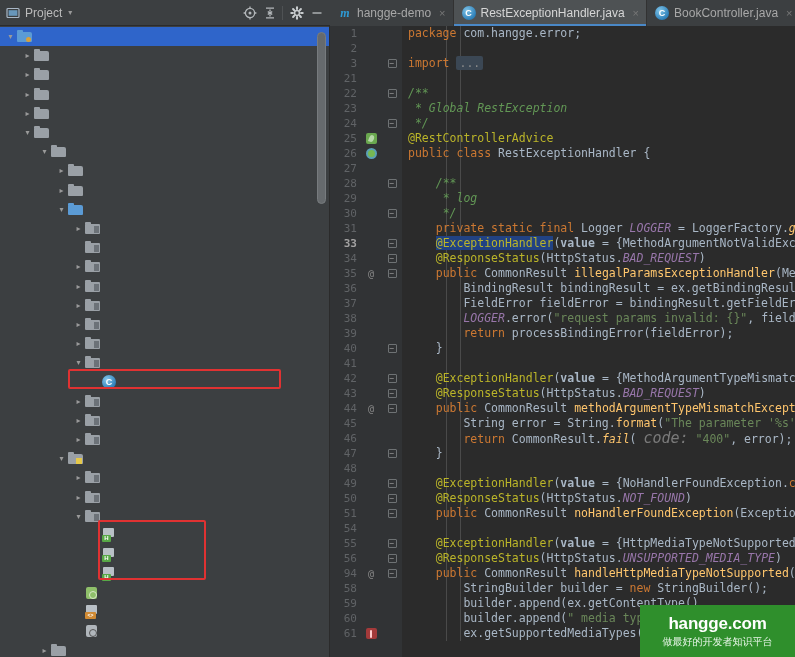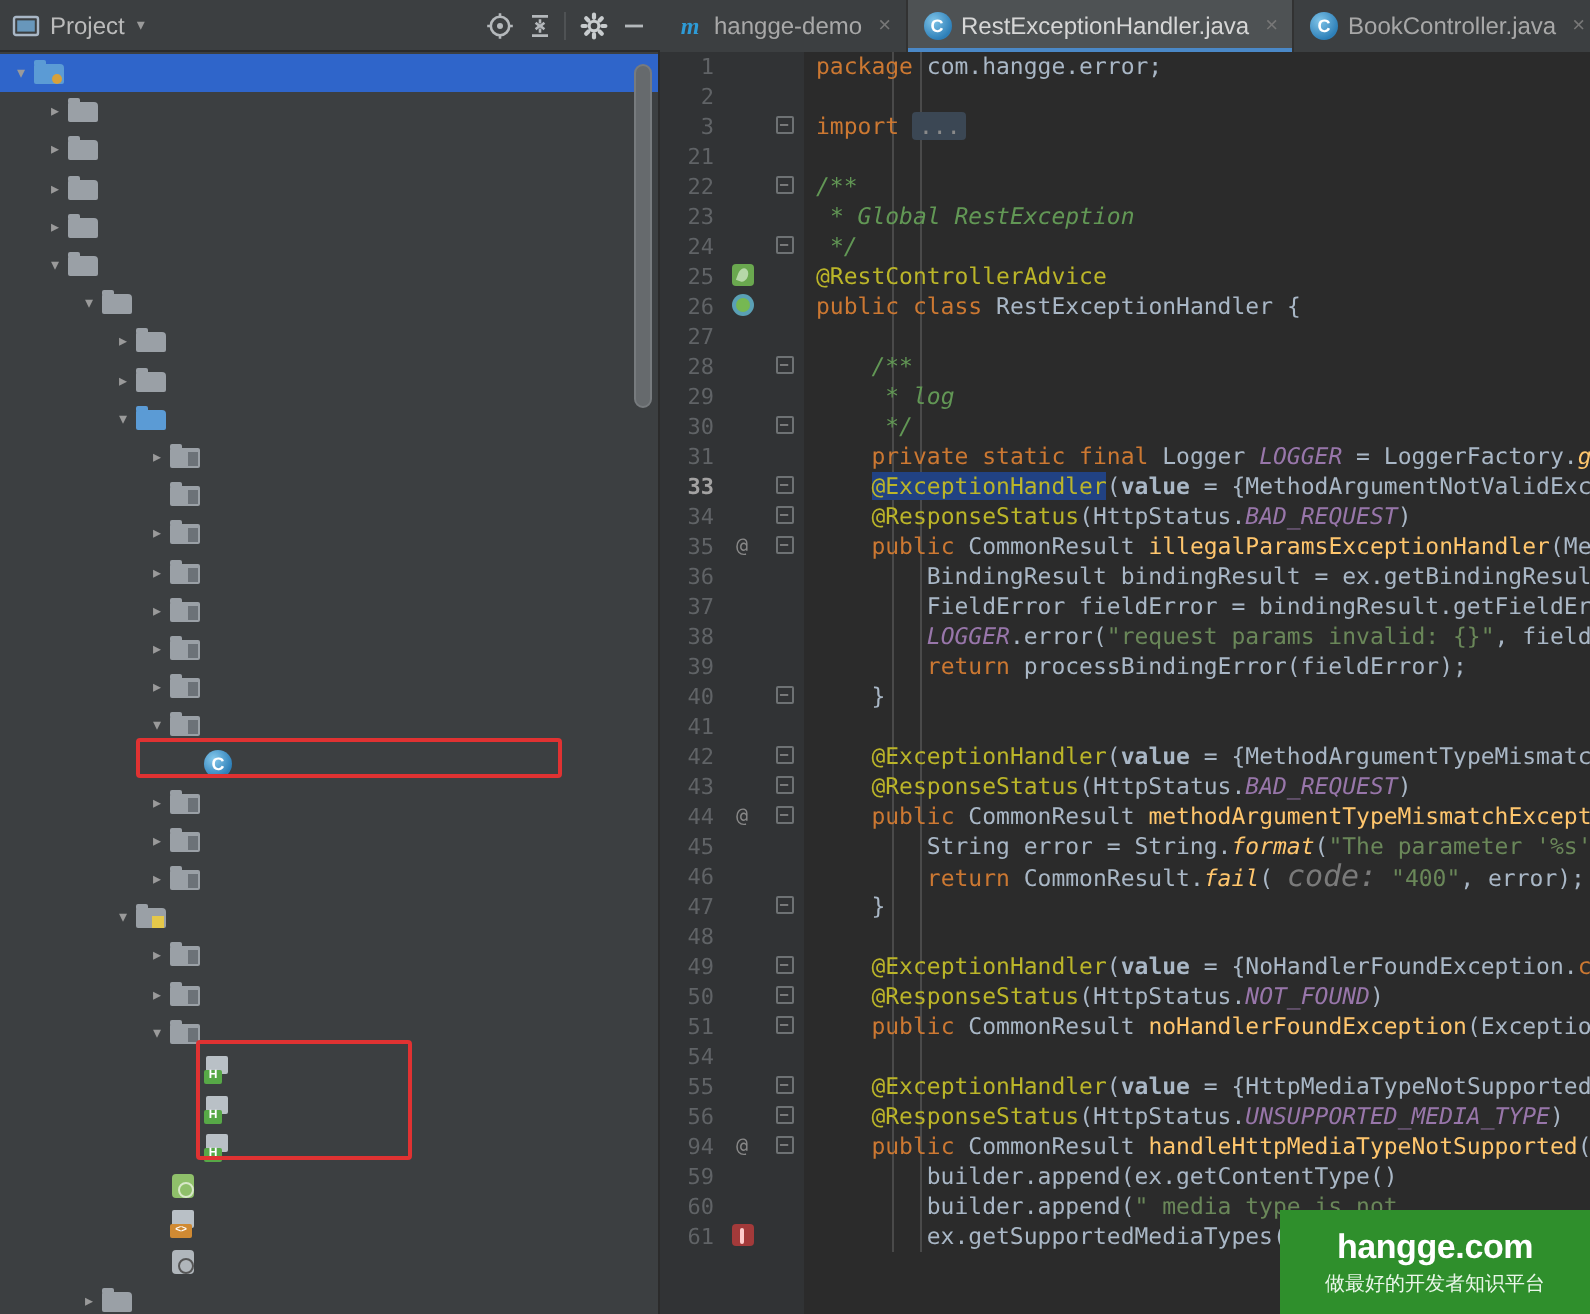--- a/index.html
+++ b/index.html
@@ -490,31 +490,32 @@
           <div class="cline"><span class="lnum">35</span><span class="gmark"><span class="g-at">@</span></span><span class="fold"><span class="fbox">−</span></span><span class="code">    <span class="kw">public</span> CommonResult <span class="mth">illegalParamsExceptionHandler</span>(Met</span></div>
           <div class="cline"><span class="lnum">36</span><span class="gmark"></span><span class="fold"></span><span class="code">        BindingResult bindingResult = ex.getBindingResult</span></div>
           <div class="cline"><span class="lnum">37</span><span class="gmark"></span><span class="fold"></span><span class="code">        FieldError fieldError = bindingResult.getFieldErr</span></div>
           <div class="cline"><span class="lnum">38</span><span class="gmark"></span><span class="fold"></span><span class="code">        <span class="fld">LOGGER</span>.error(<span class="str">"request params invalid: {}"</span>, fieldE</span></div>
           <div class="cline"><span class="lnum">39</span><span class="gmark"></span><span class="fold"></span><span class="code">        <span class="kw">return</span> processBindingError(fieldError);</span></div>
           <div class="cline"><span class="lnum">40</span><span class="gmark"></span><span class="fold"><span class="fbox">−</span></span><span class="code">    }</span></div>
           <div class="cline"><span class="lnum">41</span><span class="gmark"></span><span class="fold"></span><span class="code">&nbsp;</span></div>
           <div class="cline"><span class="lnum">42</span><span class="gmark"></span><span class="fold"><span class="fbox">−</span></span><span class="code">    <span class="ann">@ExceptionHandler</span>(<span class="plain" style="font-weight:bold">value</span> = {MethodArgumentTypeMismatch</span></div>
           <div class="cline"><span class="lnum">43</span><span class="gmark"></span><span class="fold"><span class="fbox">−</span></span><span class="code">    <span class="ann">@ResponseStatus</span>(HttpStatus.<span class="fld">BAD_REQUEST</span>)</span></div>
           <div class="cline"><span class="lnum">44</span><span class="gmark"><span class="g-at">@</span></span><span class="fold"><span class="fbox">−</span></span><span class="code">    <span class="kw">public</span> CommonResult <span class="mth">methodArgumentTypeMismatchExcepti</span></span></div>
-          <div class="cline"><span class="lnum">45</span><span class="gmark"></span><span class="fold"></span><span class="code">        String error = String.<span class="mth" style="font-style:italic">format</span>(<span class="str">"The parameter '%s'</span></span></div>
+          <div class="cline"><span class="lnum">45</span><span class="gmark"></span><span class="fold"></span><span class="code">        String error = String.<span class="mth" style="">format</span>(<span class="str">"The parameter '%s'</span></span></div>
           <div class="cline"><span class="lnum">46</span><span class="gmark"></span><span class="fold"></span><span class="code">        <span class="kw">return</span> CommonResult.<span class="mth" style="font-style:italic">fail</span>( <span class="hint">code:</span> <span class="str">"400"</span>, error);</span></div>
           <div class="cline"><span class="lnum">47</span><span class="gmark"></span><span class="fold"><span class="fbox">−</span></span><span class="code">    }</span></div>
           <div class="cline"><span class="lnum">48</span><span class="gmark"></span><span class="fold"></span><span class="code">&nbsp;</span></div>
           <div class="cline"><span class="lnum">49</span><span class="gmark"></span><span class="fold"><span class="fbox">−</span></span><span class="code">    <span class="ann">@ExceptionHandler</span>(<span class="plain" style="font-weight:bold">value</span> = {NoHandlerFoundException.<span class="kw">cl</span></span></div>
           <div class="cline"><span class="lnum">50</span><span class="gmark"></span><span class="fold"><span class="fbox">−</span></span><span class="code">    <span class="ann">@ResponseStatus</span>(HttpStatus.<span class="fld">NOT_FOUND</span>)</span></div>
           <div class="cline"><span class="lnum">51</span><span class="gmark"></span><span class="fold"><span class="fbox">−</span></span><span class="code">    <span class="kw">public</span> CommonResult <span class="mth">noHandlerFoundException</span>(Exception</span></div>
           <div class="cline"><span class="lnum">54</span><span class="gmark"></span><span class="fold"></span><span class="code">&nbsp;</span></div>
           <div class="cline"><span class="lnum">55</span><span class="gmark"></span><span class="fold"><span class="fbox">−</span></span><span class="code">    <span class="ann">@ExceptionHandler</span>(<span class="plain" style="font-weight:bold">value</span> = {HttpMediaTypeNotSupportedE</span></div>
           <div class="cline"><span class="lnum">56</span><span class="gmark"></span><span class="fold"><span class="fbox">−</span></span><span class="code">    <span class="ann">@ResponseStatus</span>(HttpStatus.<span class="fld">UNSUPPORTED_MEDIA_TYPE</span>)</span></div>
           <div class="cline"><span class="lnum">94</span><span class="gmark"><span class="g-at">@</span></span><span class="fold"><span class="fbox">−</span></span><span class="code">    <span class="kw">public</span> CommonResult <span class="mth">handleHttpMediaTypeNotSupported</span>(H</span></div>
+          <div class="cline"><span class="lnum">58</span><span class="gmark"></span><span class="fold"></span><span class="code">        StringBuilder builder = <span class="kw">new</span> StringBuilder();</span></div>
           <div class="cline"><span class="lnum">59</span><span class="gmark"></span><span class="fold"></span><span class="code">        builder.append(ex.getContentType()</span></div>
           <div class="cline"><span class="lnum">60</span><span class="gmark"></span><span class="fold"></span><span class="code">        builder.append(<span class="str">" media type is not</span></span></div>
           <div class="cline"><span class="lnum">61</span><span class="gmark"><span class="g-err"></span></span><span class="fold"></span><span class="code">        ex.getSupportedMediaTypes().for</span></div>
         </div>
 
       <div class="wm">
         <div class="wm-t">hangge.com</div>
         <div class="wm-s">做最好的开发者知识平台</div>
       </div>
     </div>

